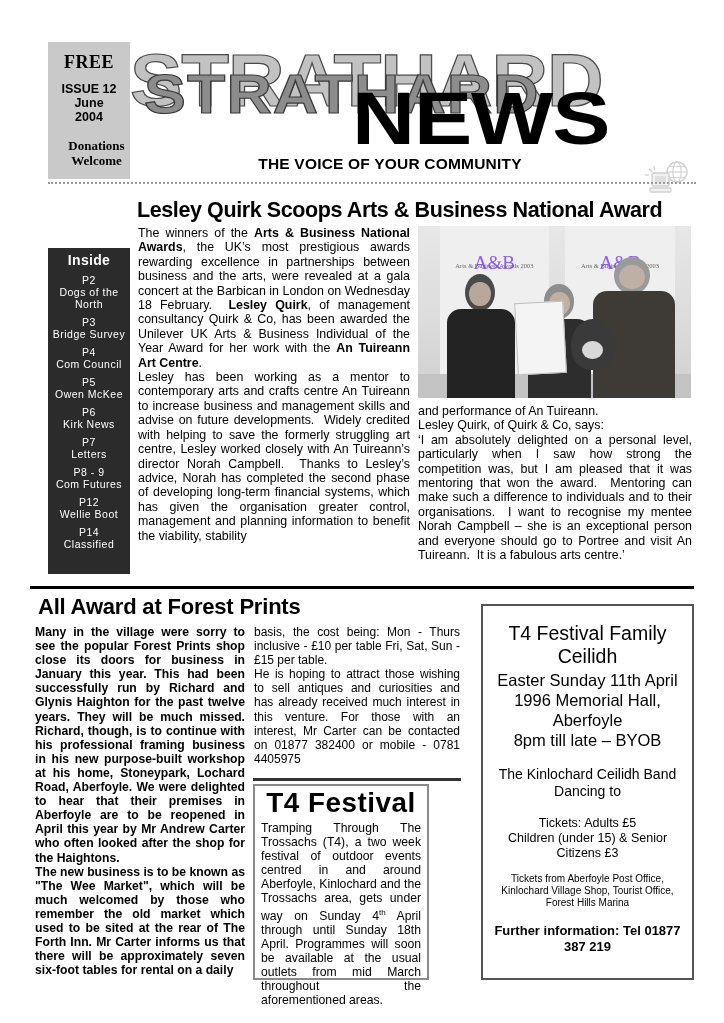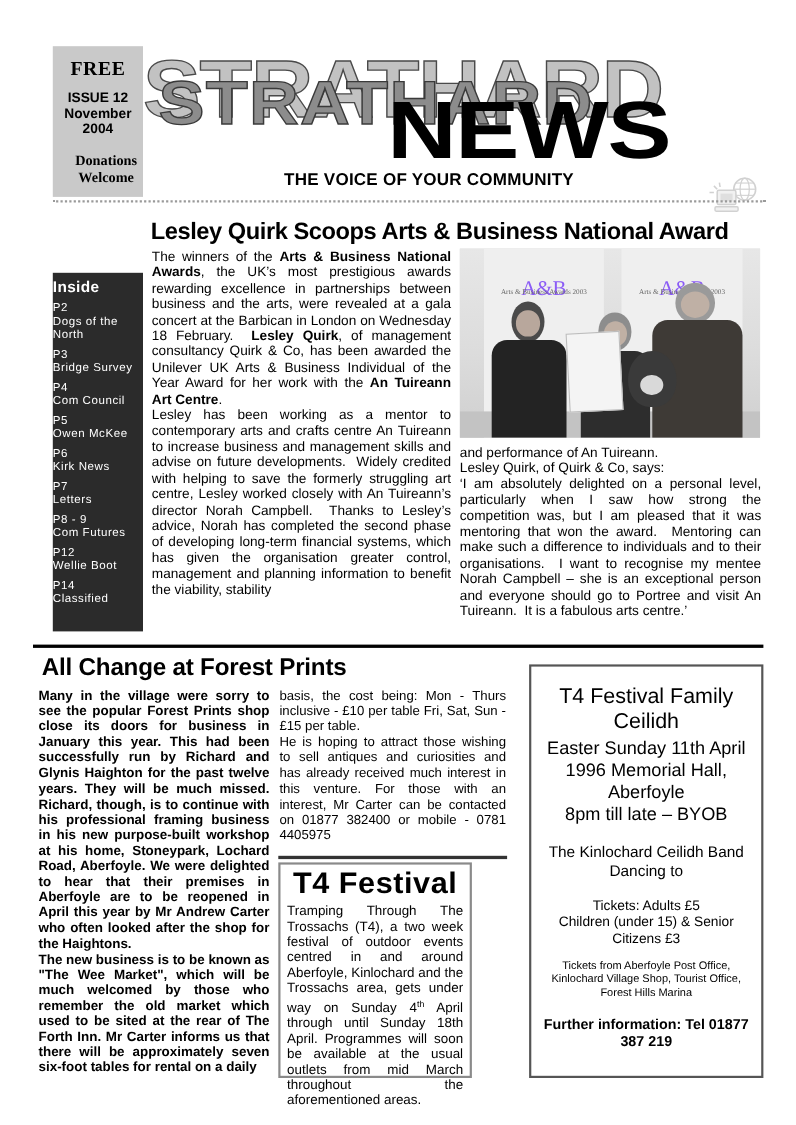--- a/index.html
+++ b/index.html
@@ -93,20 +93,21 @@
     font-family: "Liberation Sans", sans-serif;
     font-weight: bold; font-size: 21.5px;
     letter-spacing: -.4px;
     white-space: nowrap;
   }
 
   .sidebar-index {
     position: absolute; left: 48px; top: 58px;
     width: 82px; height: 326px;
     background: #2b2b2b; color: #fff;
+    text-align: center;
     padding-top: 4px;
   }
   .inside-title {
     font-size: 14px; font-weight: bold; letter-spacing: .3px;
     margin-bottom: 2px;
   }
   .idx-item { margin-top: 6px; }
   .idx-page { font-size: 10.5px; line-height: 12px; letter-spacing: .5px; }
   .idx-label { font-size: 10.5px; line-height: 12px; letter-spacing: .5px; }
 
@@ -220,21 +221,21 @@
 <body>
 
 <div class="page">
 
   <div class="masthead">
 
     <div class="freebox">
       <div class="free-word">FREE</div>
       <div class="issue-line">
         <div>ISSUE 12</div>
-        <div>November</div>
+        <div>June</div>
         <div>2004</div>
       </div>
       <div class="donations">
         <div>Donations</div>
         <div>Welcome</div>
       </div>
     </div>
 
     <div class="logo-wrap">
       <div class="logo-strathard-back">STRATHARD</div>
@@ -341,21 +342,21 @@
       <div class="ph-trophy"></div>
     </div>
 
     <div class="lead-col-right">and performance of An Tuireann.<br>Lesley Quirk, of Quirk &amp; Co, says:<br>‘I am absolutely delighted on a personal level, particularly when I saw how strong the competition was, but I am pleased that it was mentoring that won the award.&nbsp; Mentoring can make such a difference to individuals and to their organisations.&nbsp; I want to recognise my mentee Norah Campbell – she is an exceptional person and everyone should go to Portree and visit An Tuireann.&nbsp; It is a fabulous arts centre.’</div>
   </div>
 
   <div class="thick-rule"></div>
 
   <div class="lower">
 
-    <div class="fp-headline">All Change at Forest Prints</div>
+    <div class="fp-headline">All Award at Forest Prints</div>
     <div class="fp-col1">Many in the village were sorry to see the popular Forest Prints shop close its doors for business in January this year.  This had been successfully run by Richard and Glynis Haighton for the past twelve years.  They will be much missed. Richard, though, is to continue with his professional framing business in his new purpose-built workshop at his home, Stoneypark, Lochard Road, Aberfoyle.  We were delighted to hear that their premises in Aberfoyle are to be reopened in April this year by Mr Andrew Carter who often looked after the shop for the Haightons.<br>The new business is to be known as "The Wee Market", which will be much welcomed by those who remember the old market which used to be sited at the rear of The Forth Inn.  Mr Carter informs us that there will be approximately seven six-foot tables for rental on a daily</div>
     <div class="fp-col2">basis, the cost being: Mon - Thurs inclusive - £10 per table  Fri, Sat, Sun - £15 per table.<br>He is hoping to attract those wishing to sell antiques and curiosities and has already received much interest in this venture.  For those with an interest, Mr Carter can be contacted on 01877 382400 or mobile - 0781 4405975</div>
 
     <div class="t4-rule"></div>
     <div class="t4-box">
       <div class="t4-title">T4 Festival</div>
       <div class="t4-body"><span>Tramping Through The Trossachs (T4), a two week festival of outdoor events centred in and around Aberfoyle, Kinlochard and the Trossachs area, gets under way on Sunday 4</span><span class="sup">th</span><span> April through until Sunday 18th April.  Programmes will soon be available at the usual outlets from mid March throughout the aforementioned areas.</span></div>
     </div>
 
     <div class="ceilidh-box">

